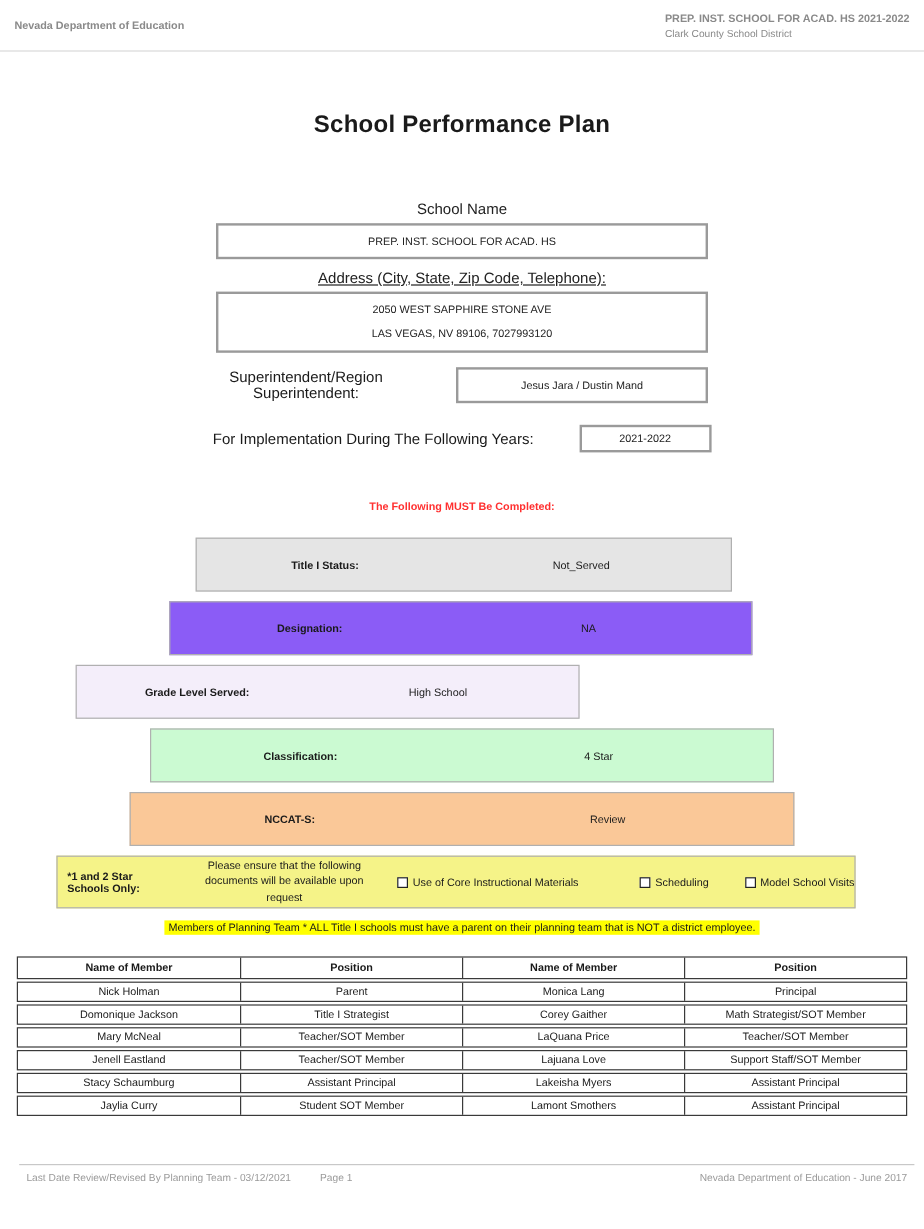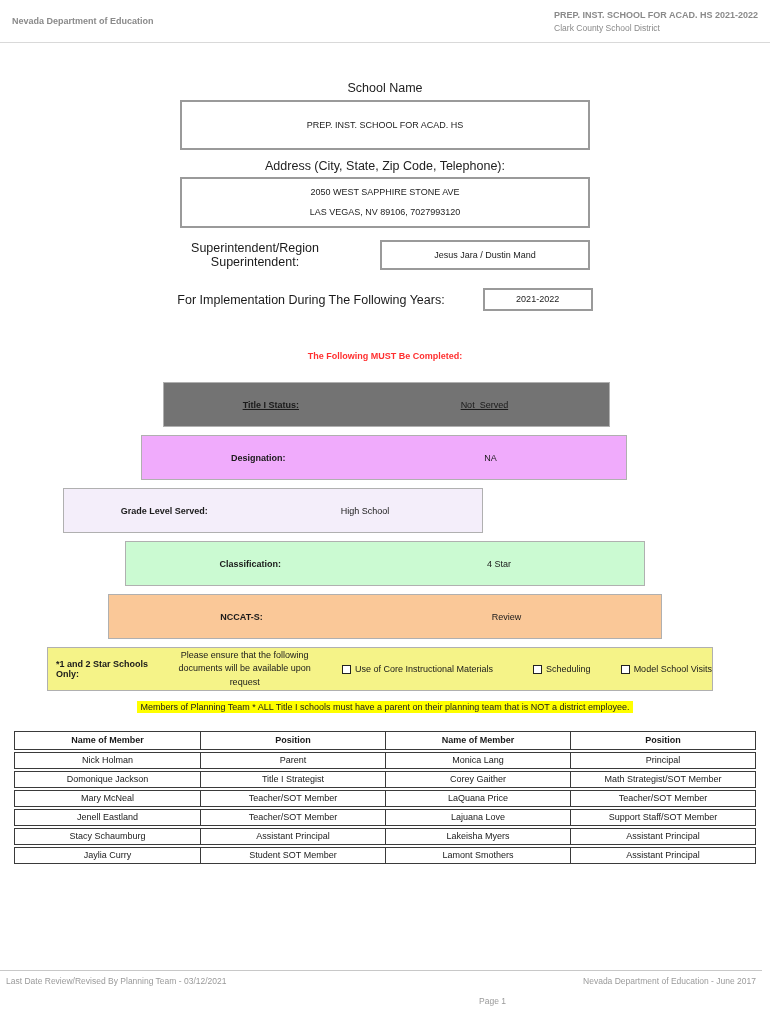--- a/index.html
+++ b/index.html
@@ -16,27 +16,27 @@
   
   .hdr { display:flex; justify-content:space-between; padding:0 12px 0 12px; }
   .hdr-left { font-size:9px; font-weight:bold; color:#8a8a8a; padding-top:6px; }
   .hdr-right { text-align:left; color:#8a8a8a; }
   .hdr-right .l1 { font-size:9px; font-weight:bold; }
   .hdr-right .l2 { font-size:8.5px; margin-top:3px; }
   .hdr-rule { border:none; border-top:1px solid #d9d9d9; margin-top:9px; }
 
   
   .title { text-align:center; font-size:20px; font-weight:bold; margin-top:50px; letter-spacing:.2px; }
-  .center-label { text-align:center; font-size:12.5px; margin-top:38px; color:#222; }
-  .center-label.tight { margin-top:9px; }
+  .center-label { text-align:center; font-size:12.5px; margin-top:51px; color:#222; }
+  .center-label.tight { margin-top:9px;text-decoration:underline; }
   .fbox {
     border:2px solid #9a9a9a; background:#fff;
     font-size:9px; text-align:center; color:#222;
   }
-  .name-box { width:410px; margin:5px auto 0 auto; padding:18px 4px; }
+  .name-box { width:410px; margin:5px auto 0 auto; padding:8px 4px; }
   .addr-box { width:410px; margin:4px auto 0 auto; padding:8px 4px 9px 4px; }
   .addr-box .a2 { margin-top:10px; }
 
   .sup-row { display:flex; justify-content:center; align-items:center; margin-top:12px; }
   .sup-label { width:150px; text-align:center; font-size:12.5px; margin-right:50px; }
   .sup-box { width:210px; height:30px; line-height:26px; }
 
   .impl-row { display:flex; justify-content:center; align-items:center; margin-top:18px; }
   .impl-label { font-size:12.5px; margin-right:38px; }
   .impl-box { width:110px; height:23px; line-height:19px; }
@@ -61,61 +61,62 @@
   .star-panel {
     margin-left:47px; width:666px; height:44px;
     border:1px solid #b0b0b0;
     display:flex; align-items:center;
     padding-left:8px; font-size:9px;
   }
   .star-label { width:112px; font-weight:bold; }
   .star-note { width:172px; text-align:center; margin-left:22px; line-height:1.5; }
   .cb-item { display:flex; align-items:center; white-space:nowrap; }
   .cb-item.c0 { margin-left:25px; }
-  .cb-item.c1 { margin-left:40px; }
+  .cb-item.c1 { margin-left:51px; }
   .cb-item.c2 { margin-left:30px; }
   .cb-box {
     display:inline-block; width:9px; height:9px;
     border:1px solid #222; background:#fff; margin-right:4px; flex:none;
   }
 
   .team-notice { text-align:center; margin-top:11px; font-size:9px; font-weight:normal; }
   .team-notice span { background:#ffff00; padding:1px 3px; }
 
   
   .team-table { margin:19px 14px 0 14px; }
   .t-row { display:flex; border:1px solid #3a3a3a; background:#fff; margin-top:2px; height:17px; align-items:center; }
   .t-row.t-head { margin-top:0; height:19px; font-weight:bold; }
   .t-cell { width:25%; text-align:right; font-size:9px; border-left:1px solid #3a3a3a; line-height:15px; height:100%; display:flex; align-items:center; justify-content:center; }
   .t-cell:first-child { border-left:none; }
 
   
   .ftr {
-    position:absolute; left:0; right:8px; top:970px;
+    position:absolute; left:16px; right:8px; top:970px;
     border-top:1px solid #c8c8c8; padding:5px 6px 0 6px;
     display:flex; color:#9a9a9a; font-size:8.5px;
   }
   .ftr .f-left { flex:1; text-align:left; }
-  .ftr .f-center { flex:1; text-align:right;margin-top:20px; }
+  .ftr .f-center { flex:1; text-align:left; }
   .ftr .f-right { flex:1; text-align:right; }
 </style>
 </head>
 <body>
 
 <div class="page">
 
   <div class="hdr">
     <div class="hdr-left">Nevada Department of Education</div>
     <div class="hdr-right">
       <div class="l1">PREP. INST. SCHOOL FOR ACAD. HS  2021-2022</div>
       <div class="l2">Clark County School District</div>
     </div>
   </div>
   <hr class="hdr-rule">
 
+  <div class="title">School Performance Plan</div>
 
   <div class="center-label">School Name</div>
   <div class="fbox name-box">PREP. INST. SCHOOL FOR ACAD. HS</div>
 
   <div class="center-label tight">Address (City, State, Zip Code, Telephone):</div>
   <div class="fbox addr-box">
     <div class="a1">2050 WEST SAPPHIRE STONE AVE</div>
     <div class="a2">LAS VEGAS, NV  89106, 7027993120</div>
   </div>
 
@@ -126,26 +127,26 @@
 
   <div class="impl-row">
     <div class="impl-label">For Implementation During The Following Years:</div>
     <div class="fbox impl-box">2021-2022</div>
   </div>
 
   <div class="red-notice">The Following MUST Be Completed:</div>
 
   <div class="status-section" id="status-rows">
 
-      <div class="status-row sr-0" style="background: #737373; text-decoration: underline;">
+      <div class="status-row sr-0" style="background: #e5e5e5;">
         <div class="status-label">Title I Status:</div>
         <div class="status-value">Not_Served</div>
       </div>
 
-      <div class="status-row sr-1" style="background: #f0abfc;">
+      <div class="status-row sr-1" style="background: #8b5cf6;">
         <div class="status-label">Designation:</div>
         <div class="status-value">NA</div>
       </div>
 
       <div class="status-row sr-2" style="background: rgb(244, 238, 250);">
         <div class="status-label">Grade Level Served:</div>
         <div class="status-value">High School</div>
       </div>
 
       <div class="status-row sr-3" style="background: rgb(203, 250, 210);">

